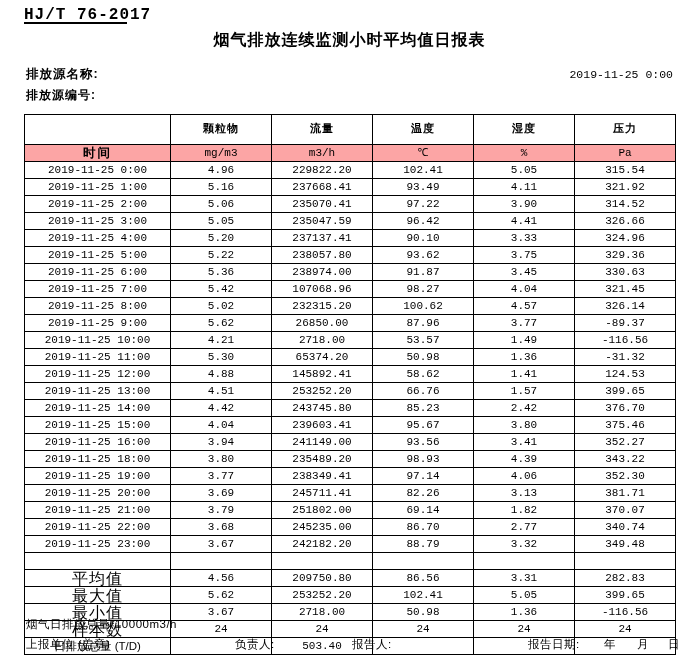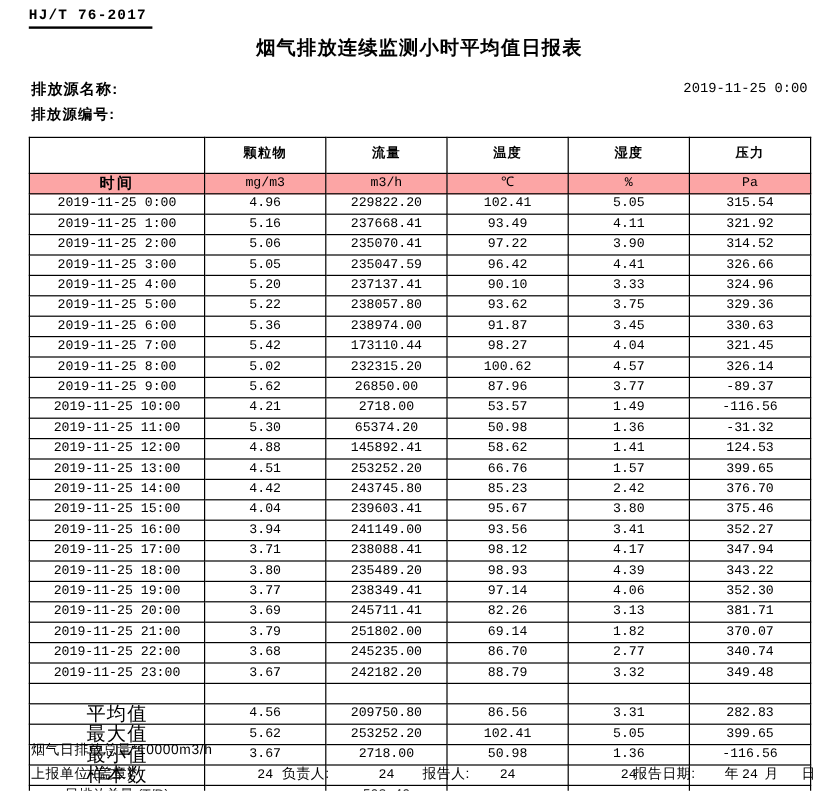--- a/index.html
+++ b/index.html
@@ -11,21 +11,21 @@
     font-size:12px;
     position:relative;
     overflow:hidden;
   }
   .page{position:relative;width:699px;height:659px;box-sizing:border-box;padding:0 24px;}
 
   
   .std-code{
     position:absolute;left:24px;top:6px;
     font-family:"Liberation Mono","DejaVu Sans Mono",monospace;
-    font-size:12px;font-weight:bold;letter-spacing:1px;
+    font-size:16px;font-weight:bold;letter-spacing:1px;
     padding-bottom:2px;
   }
   .std-rule{
     position:absolute;left:24px;top:22px;width:103px;height:2px;background:#000;
   }
 
   .title{
     position:absolute;left:0;right:0;top:30px;
     text-align:center;
     font-size:16px;font-weight:bold;
@@ -182,21 +182,21 @@
           <td>2019-11-25 6:00</td>
           <td>5.36</td>
           <td>238974.00</td>
           <td>91.87</td>
           <td>3.45</td>
           <td>330.63</td>
         </tr>
         <tr class="datarow">
           <td>2019-11-25 7:00</td>
           <td>5.42</td>
-          <td>173110.44</td>
+          <td>107068.96</td>
           <td>98.27</td>
           <td>4.04</td>
           <td>321.45</td>
         </tr>
         <tr class="datarow">
           <td>2019-11-25 8:00</td>
           <td>5.02</td>
           <td>232315.20</td>
           <td>100.62</td>
           <td>4.57</td>
@@ -258,28 +258,20 @@
           <td>3.80</td>
           <td>375.46</td>
         </tr>
         <tr class="datarow">
           <td>2019-11-25 16:00</td>
           <td>3.94</td>
           <td>241149.00</td>
           <td>93.56</td>
           <td>3.41</td>
           <td>352.27</td>
-        </tr>
-        <tr class="datarow">
-          <td>2019-11-25 17:00</td>
-          <td>3.71</td>
-          <td>238088.41</td>
-          <td>98.12</td>
-          <td>4.17</td>
-          <td>347.94</td>
         </tr>
         <tr class="datarow">
           <td>2019-11-25 18:00</td>
           <td>3.80</td>
           <td>235489.20</td>
           <td>98.93</td>
           <td>4.39</td>
           <td>343.22</td>
         </tr>
         <tr class="datarow">

